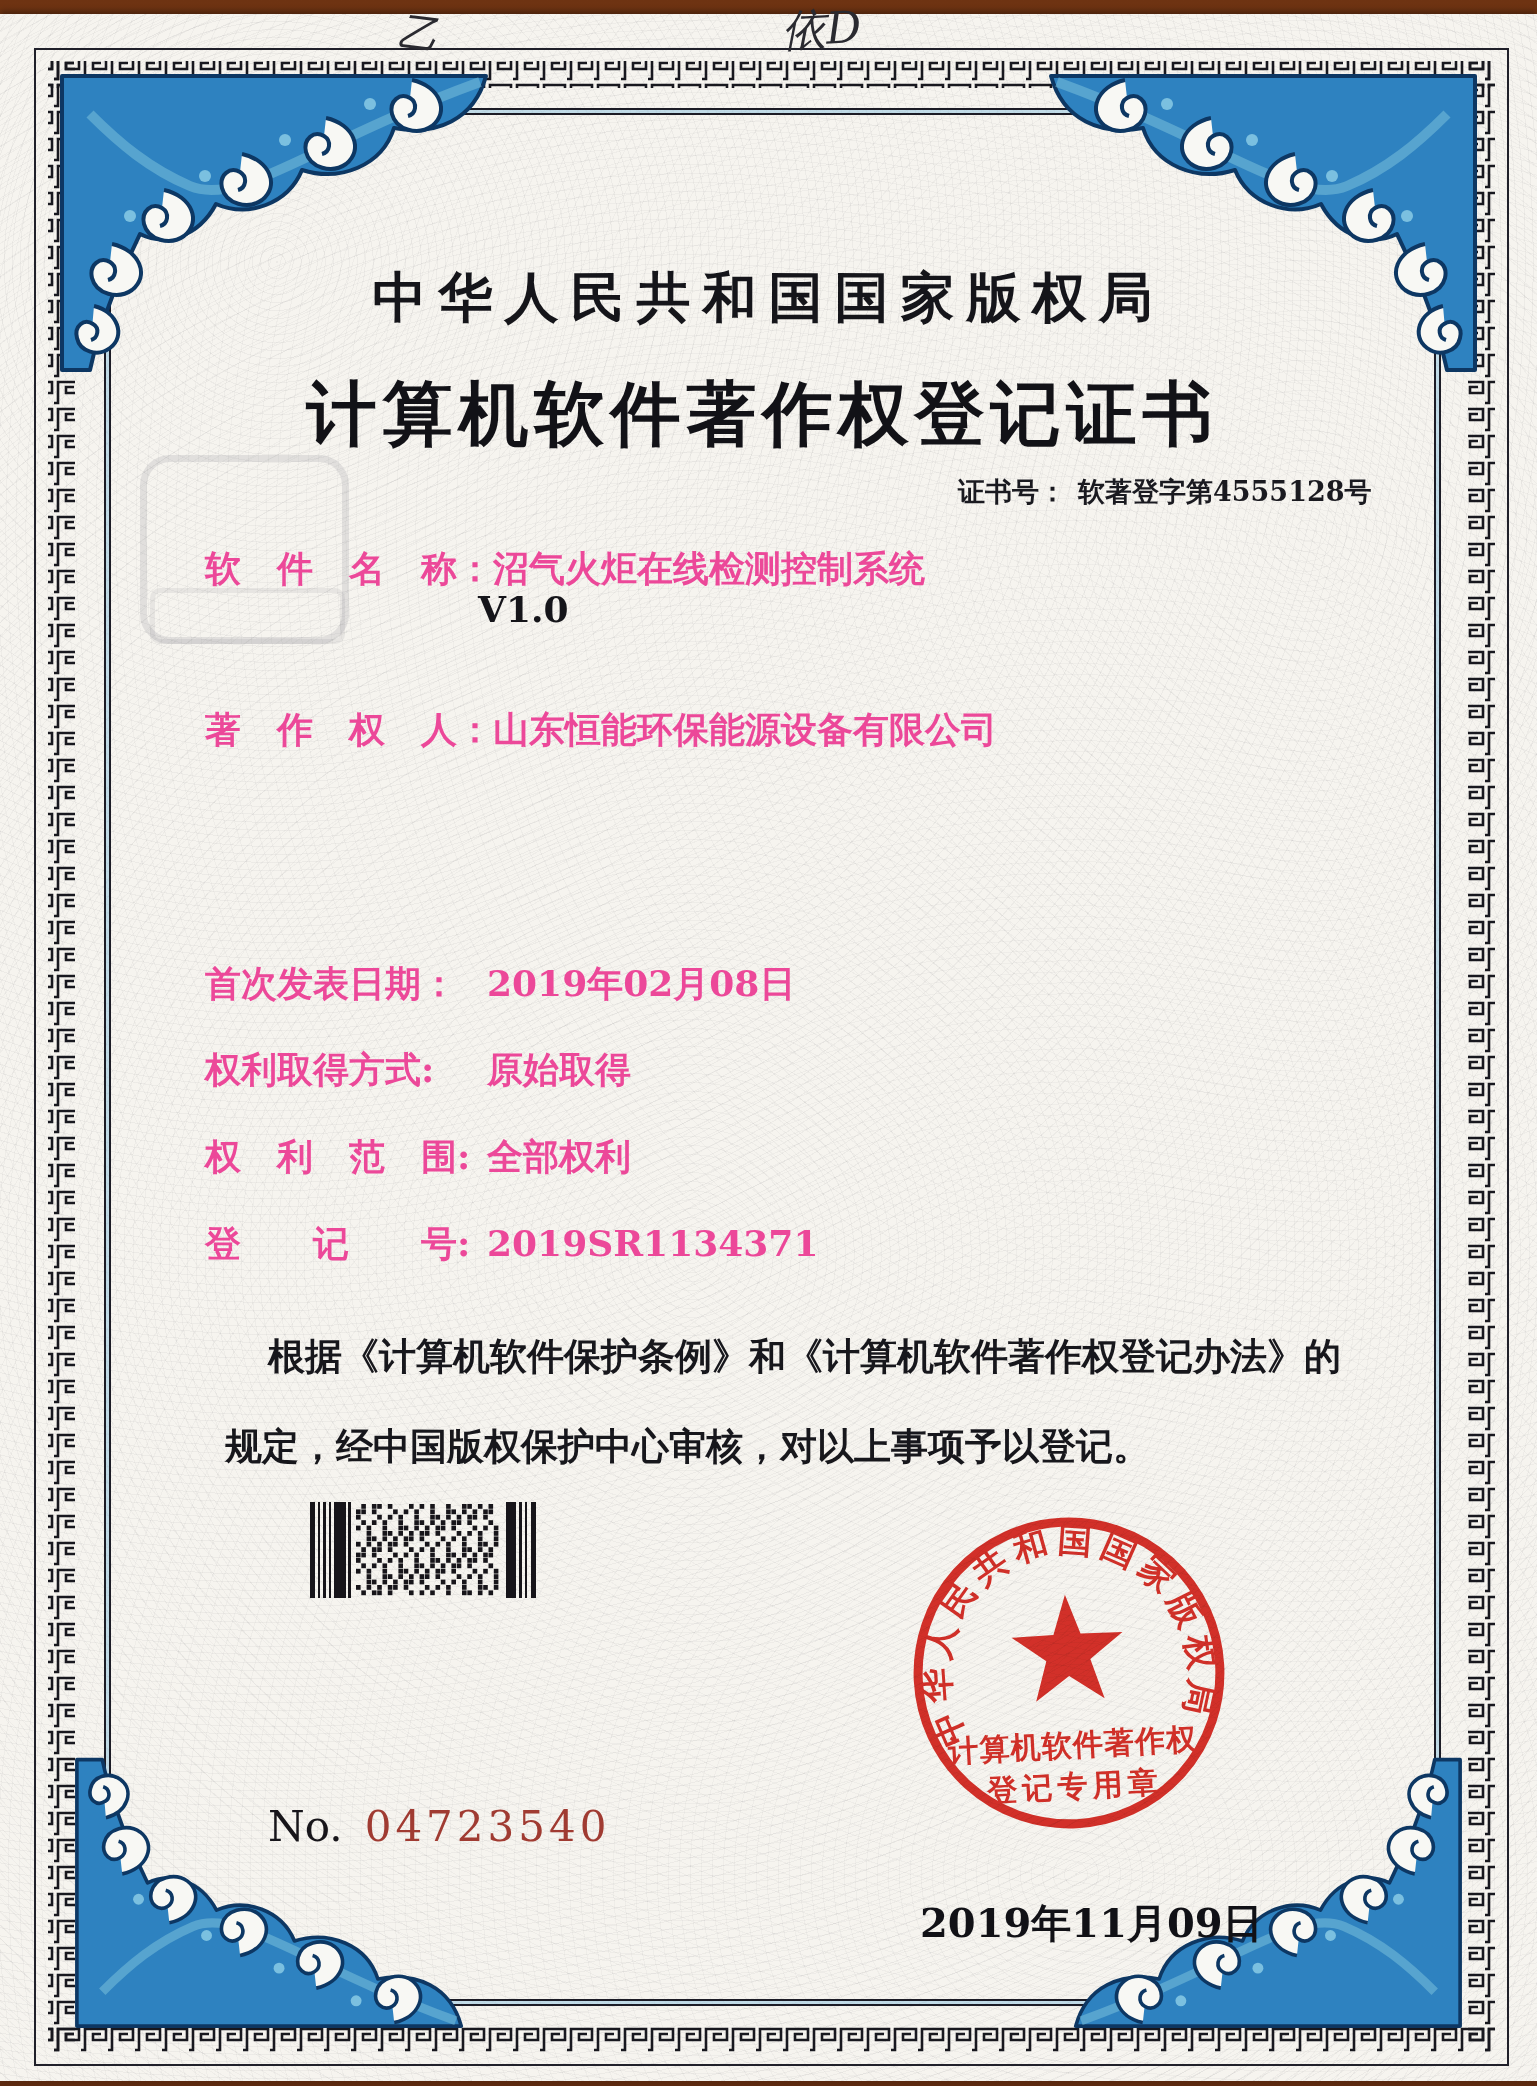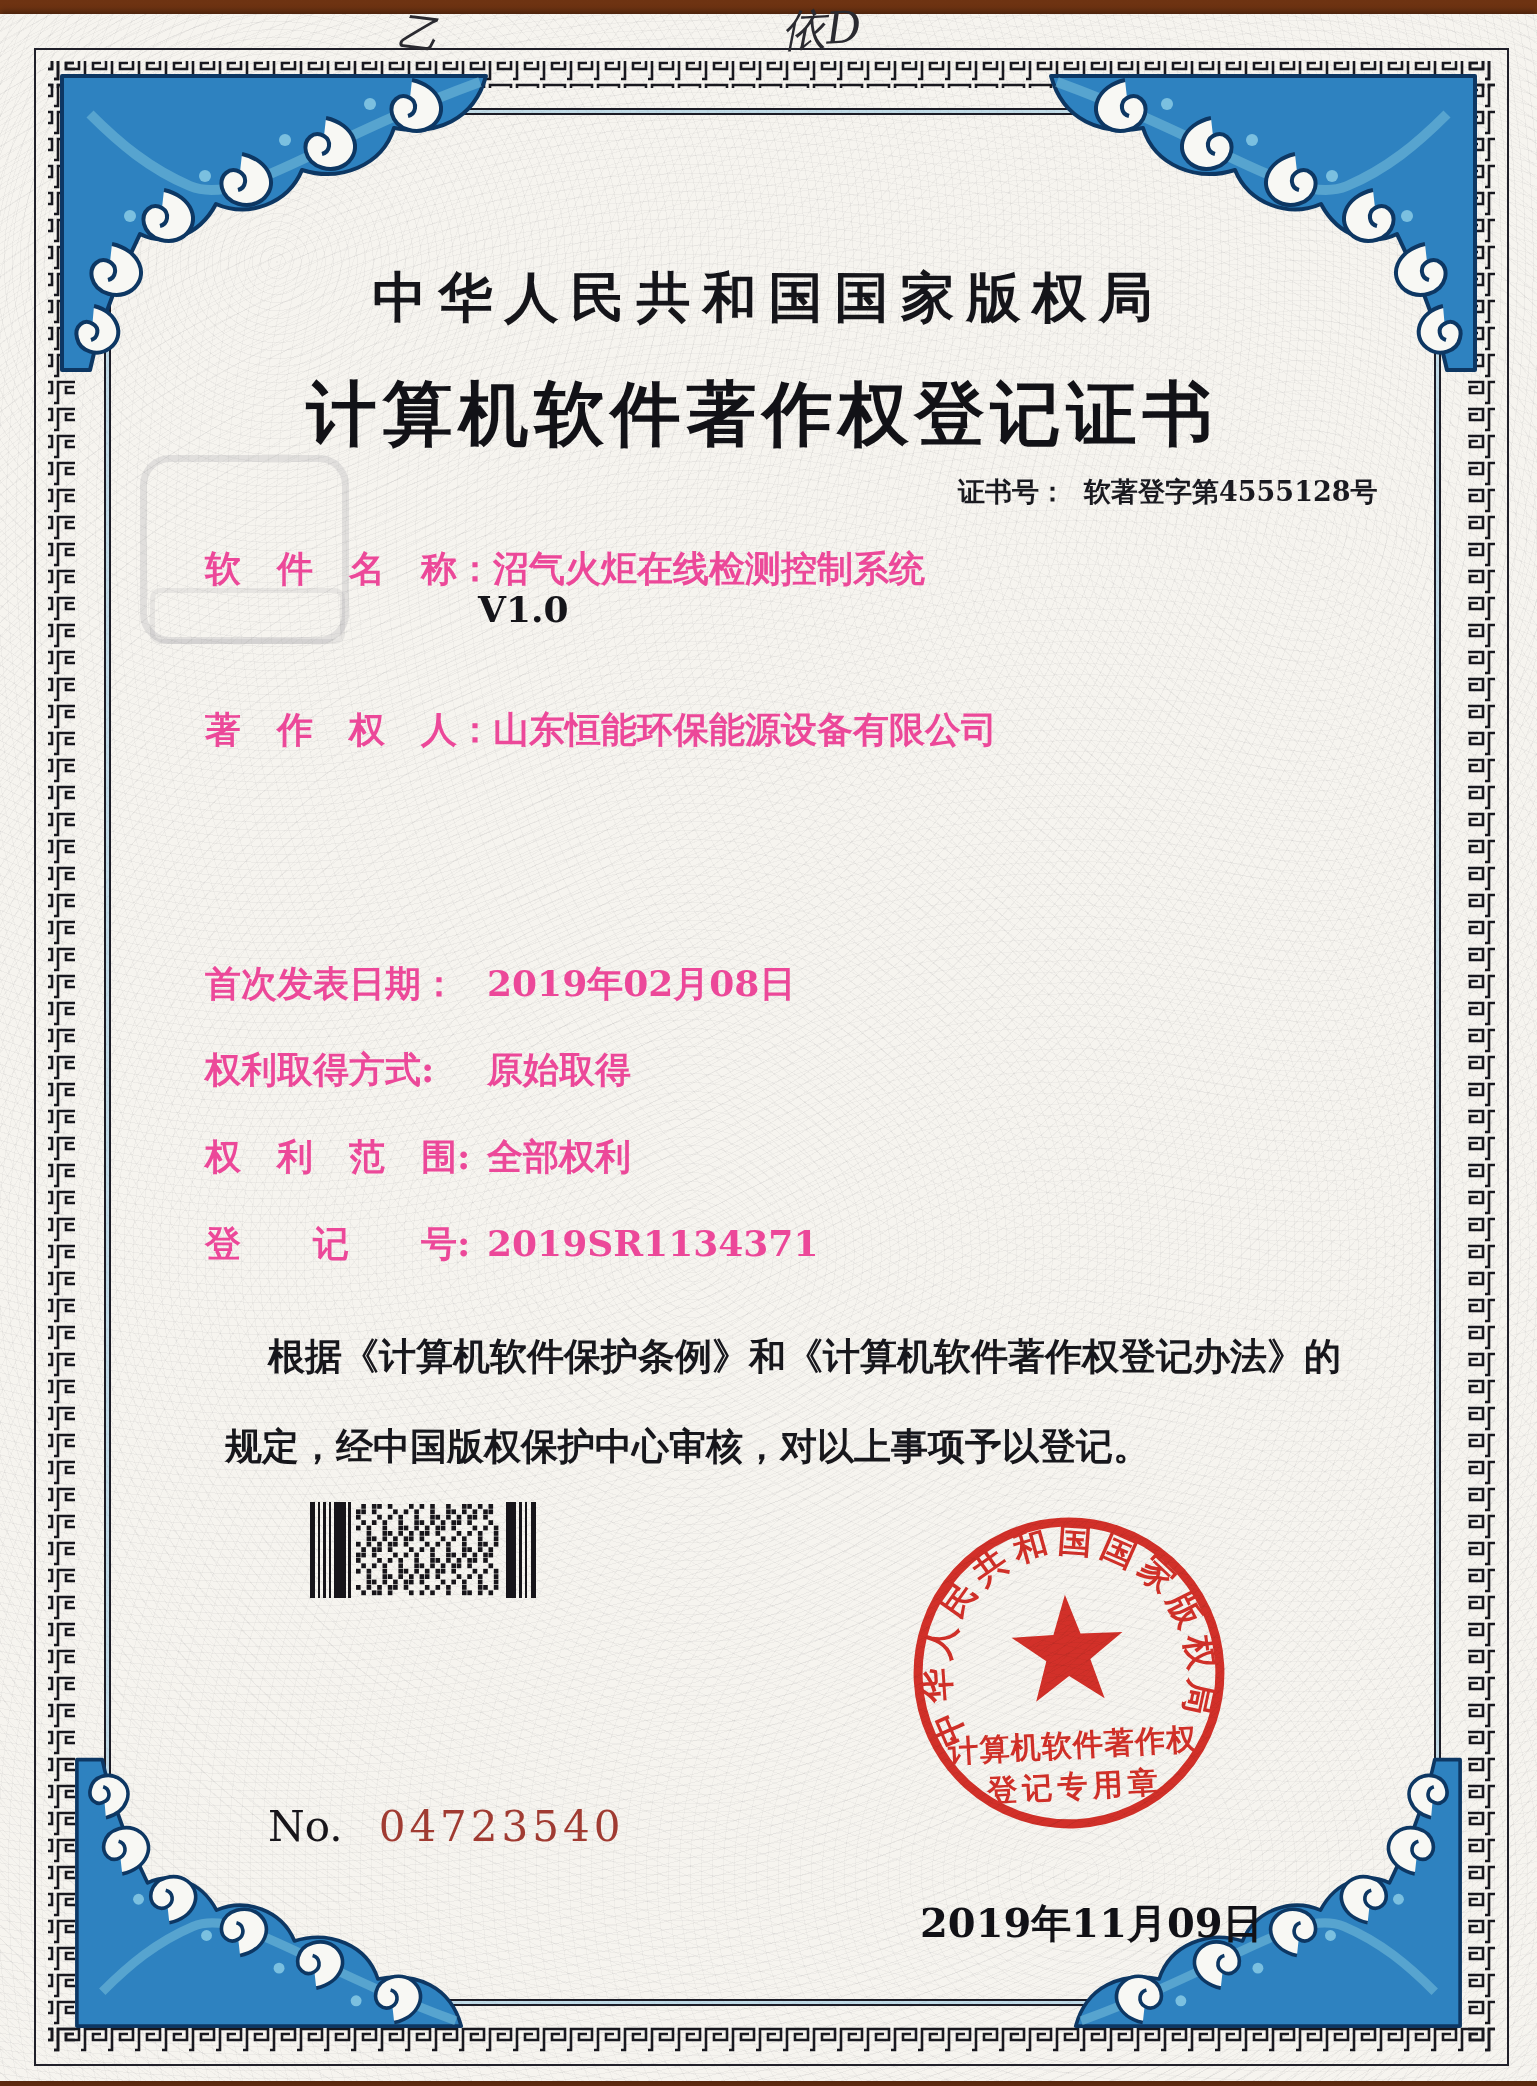--- a/index.html
+++ b/index.html
@@ -51,32 +51,32 @@
     font-size:54px;font-weight:700;letter-spacing:12px;color:#15151a;margin:0;
   }
   .t2{
     position:absolute;left:0;right:12px;top:368px;text-align:center;z-index:3;
     font-size:70px;font-weight:700;letter-spacing:6px;color:#121217;margin:0;
   }
   .certno{
     position:absolute;left:958px;top:474px;z-index:3;
     font-size:27px;font-weight:700;color:#1a1a20;white-space:nowrap;
   }
-  .certno .val{margin-left:18px}
+  .certno .val{margin-left:12px}
   .row{position:absolute;left:205px;z-index:3;font-size:36px;font-weight:700;color:#ec4899;white-space:nowrap}
   .row .lbl{display:inline-block;min-width:282px}
   .r0{top:545px}.r0b{position:absolute;left:478px;top:588px;z-index:3;font-size:36px;font-weight:700;color:#15151a}
   .r1{top:706px}.r2{top:871px}.r3{top:960px}.r4{top:1046px}.r5{top:1133px}.r6{top:1220px}
   .stmt{position:absolute;z-index:3;font-size:37px;font-weight:600;color:#17171c;white-space:nowrap}
   .st1{left:268px;top:1332px}
   .st2{left:225px;top:1422px}
   .barcode{position:absolute;left:310px;top:1502px;width:228px;height:96px;z-index:3}
   .serial{position:absolute;left:268px;top:1802px;z-index:3;font-size:42px;white-space:nowrap}
   .serial .no{color:#17151a;font-weight:400}
-  .serial .num{color:#a03b32;letter-spacing:4px;margin-left:36px}
+  .serial .num{color:#a03b32;letter-spacing:4px;margin-left:22px}
   .seal{
     position:absolute;left:898px;top:1502px;width:342px;height:342px;z-index:4;
     mix-blend-mode:multiply;opacity:.94;transform:rotate(-3deg);
   }
   .seal text{fill:#d8251d;font-family:"DejaVu Serif","Liberation Serif",serif;font-weight:700}
   .ring{font-size:34px;letter-spacing:7px}
   .s1{font-size:30px;letter-spacing:1px}
   .s2{font-size:30px;letter-spacing:5px}
   .sealdate{
     position:absolute;left:920px;top:1896px;width:330px;z-index:5;text-align:center;

